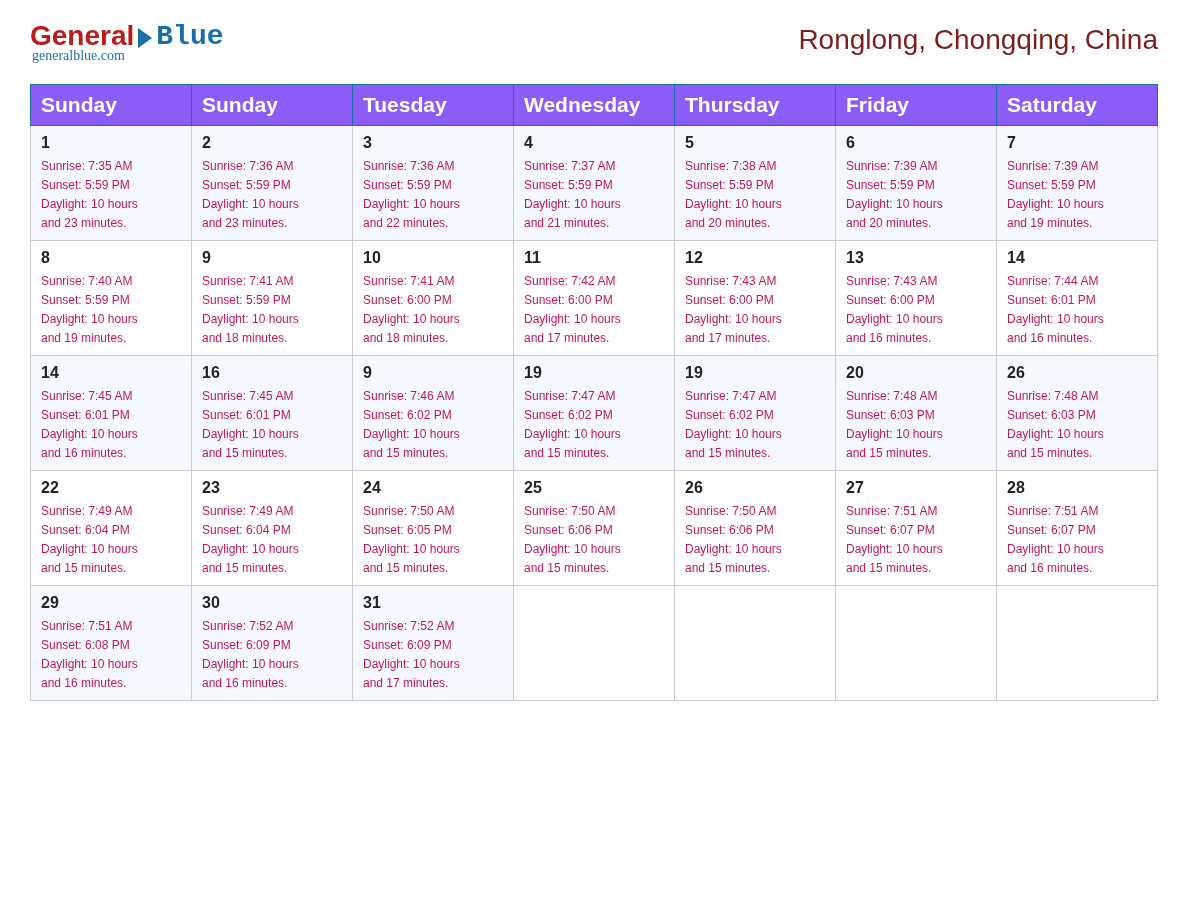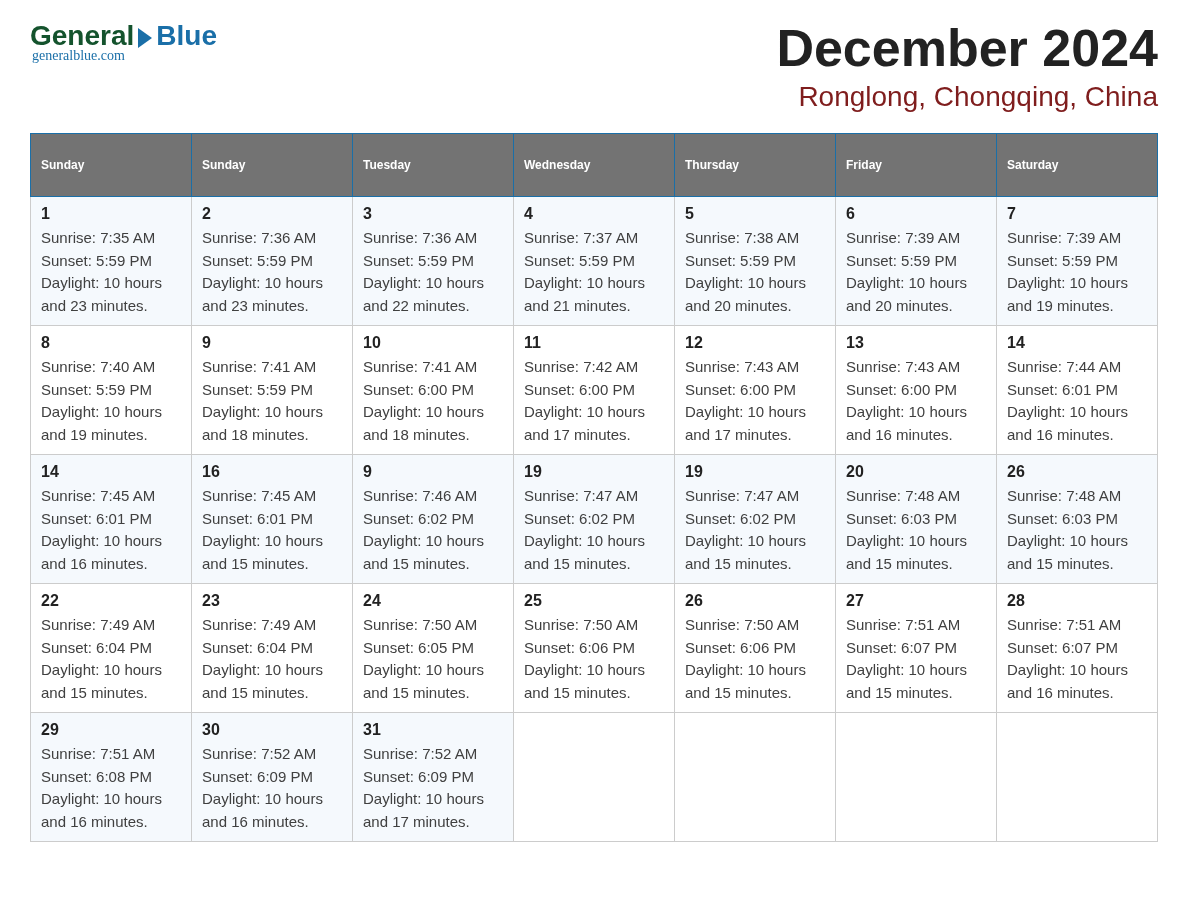--- a/index.html
+++ b/index.html
@@ -21,36 +21,37 @@
       flex-direction: column;
       align-items: flex-start;
     }
     .logo-top {
       display: flex;
       align-items: center;
     }
     .logo-general {
       font-size: 28px;
       font-weight: bold;
-      color: #14532d;
+      color: #b91c1c;
     }
     .logo-arrow {
       width: 0;
       height: 0;
       border-left: 14px solid #1a6fa8;
       border-top: 10px solid transparent;
       border-bottom: 10px solid transparent;
       margin-left: 4px;
       margin-top: 4px;
     }
     .logo-blue {
       font-size: 28px;
       font-weight: bold;
       color: #1a6fa8;
       margin-left: 4px;
+      font-family: Liberation Mono, monospace;
     }
     .logo-subtitle {
       font-size: 14px;
       color: #1a6fa8;
       margin-left: 2px;
       margin-top: -4px;
       font-family: Liberation Serif, serif;
     }
     .title-section {
       text-align: right;
@@ -65,25 +66,25 @@
       font-size: 28px;
       color: #7f1d1d;
       margin-top: 4px;
     }
     table {
       width: 100%;
       border-collapse: collapse;
       table-layout: fixed;
     }
     thead tr th {
-      background-color: #737373;
+      background-color: #8b5cf6;
       color: #fff;
-      font-size: 12px;
+      font-size: 21px;
       font-weight: bold;
-      padding: 24px 10px;
+      padding: 8px 10px;
       text-align: left;
       border: 1px solid #1a6fa8;
     }
     tbody tr td {
       vertical-align: top;
       padding: 8px 10px;
       border: 1px solid #ccc;
       min-height: 90px;
       height: 100px;
     }
@@ -94,22 +95,22 @@
       background-color: #ffffff;
     }
     .day-number {
       font-size: 16px;
       font-weight: bold;
       color: #222;
       display: block;
       margin-bottom: 4px;
     }
     .day-info {
-      font-size: 15px;
-      color: #404040;
+      font-size: 12px;
+      color: #be185d;
       line-height: 1.5;
     }
     .empty-cell {
       background-color: #fff !important;
     }
     tbody tr td.empty-cell {
       background-color: #fff;
     }
   </style>
 </head>
@@ -118,21 +119,20 @@
 <div class="header">
   <div class="logo">
     <div class="logo-top">
       <span class="logo-general">General</span>
       <div class="logo-arrow"></div>
       <span class="logo-blue">Blue</span>
     </div>
     <span class="logo-subtitle">generalblue.com</span>
   </div>
   <div class="title-section">
-    <div class="calendar-title">December 2024</div>
     <div class="calendar-subtitle">Ronglong, Chongqing, China</div>
   </div>
 </div>
 
 <table>
   <thead>
     <tr>
       <th>Sunday</th>
       <th>Sunday</th>
       <th>Tuesday</th>

